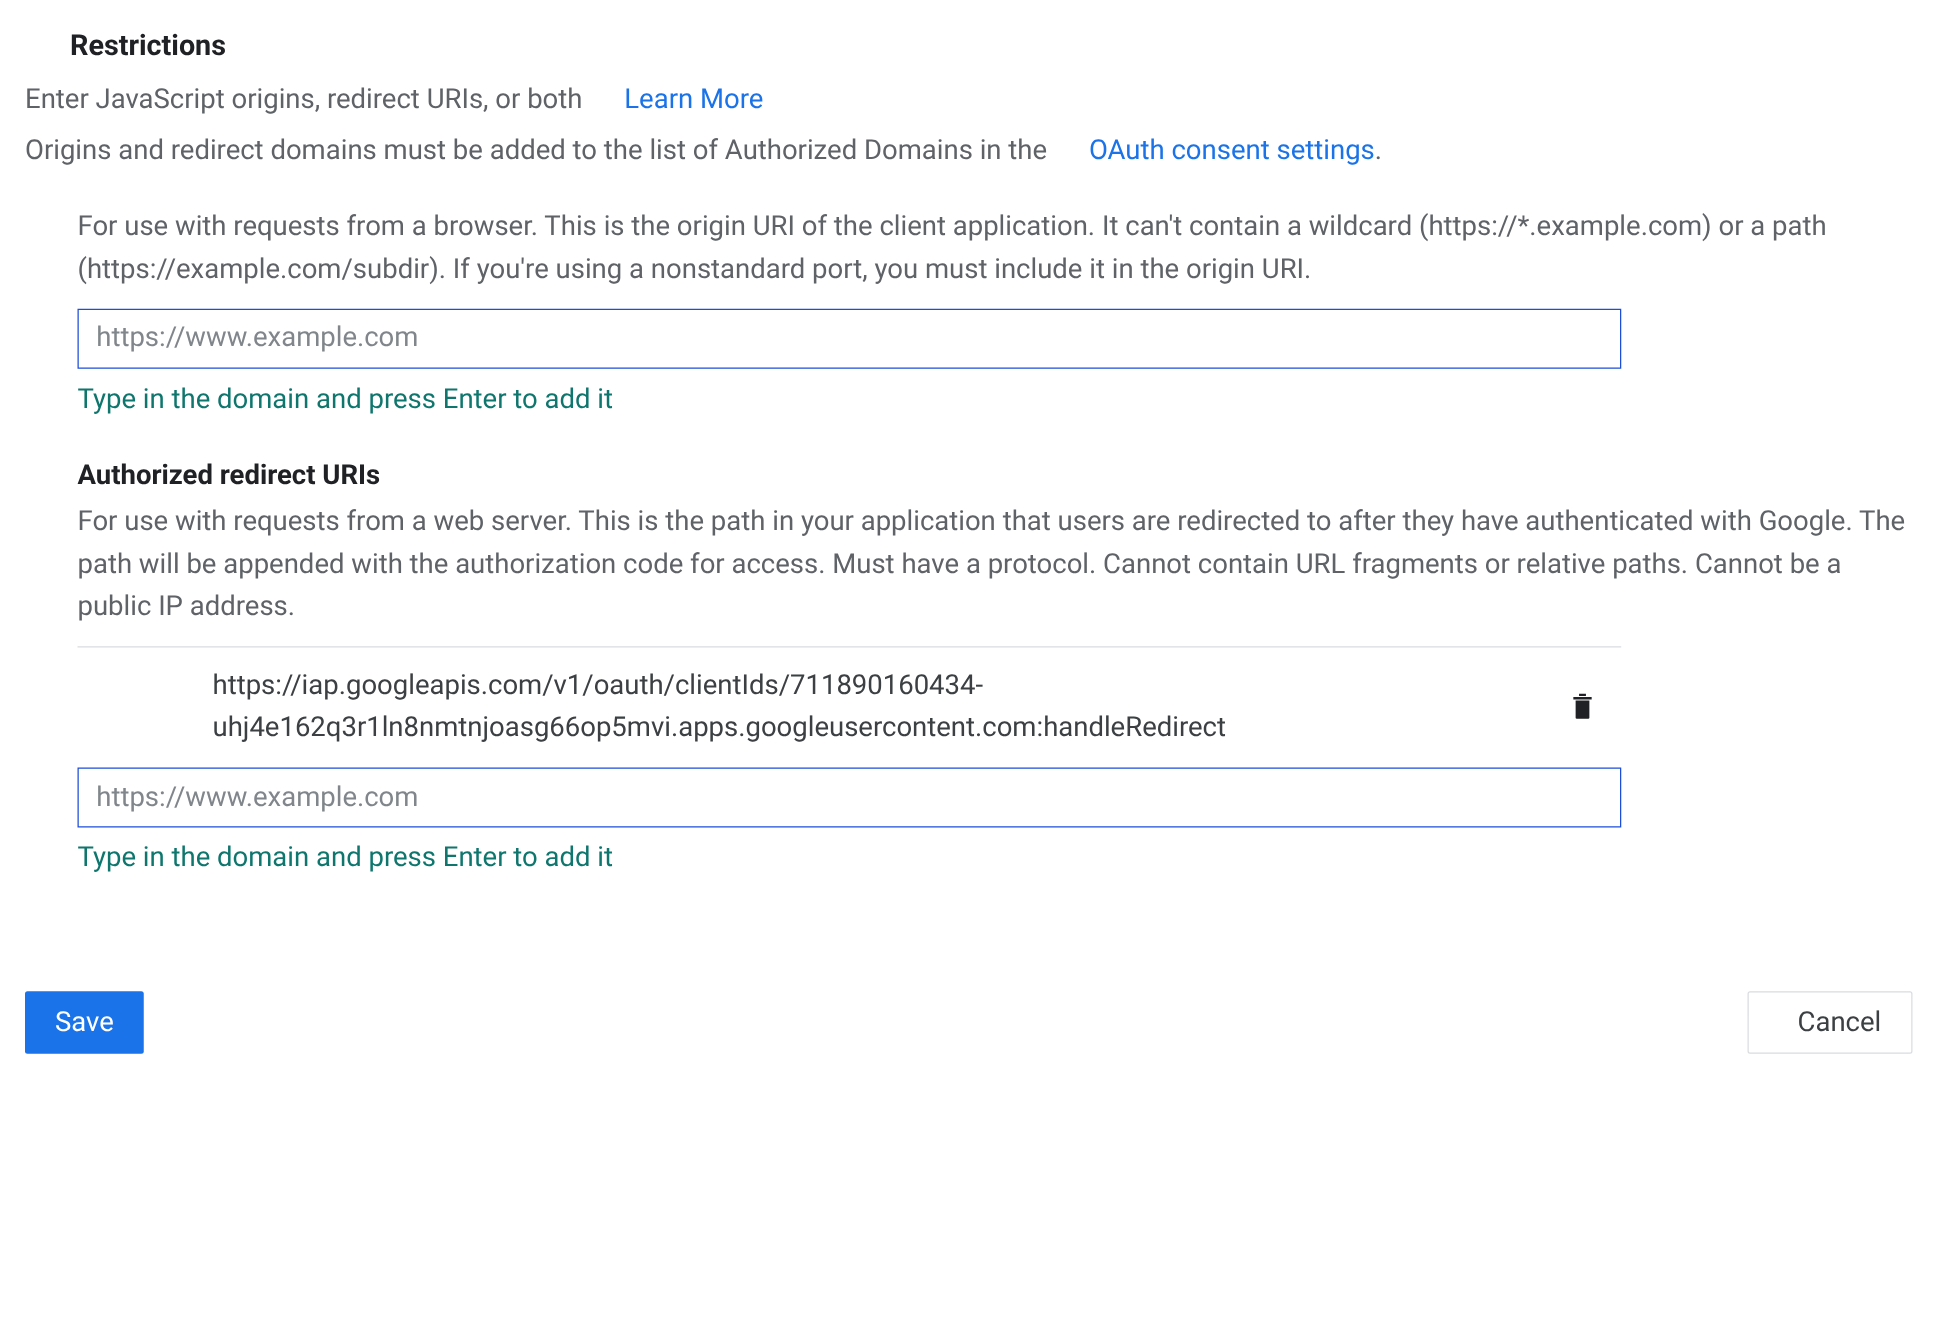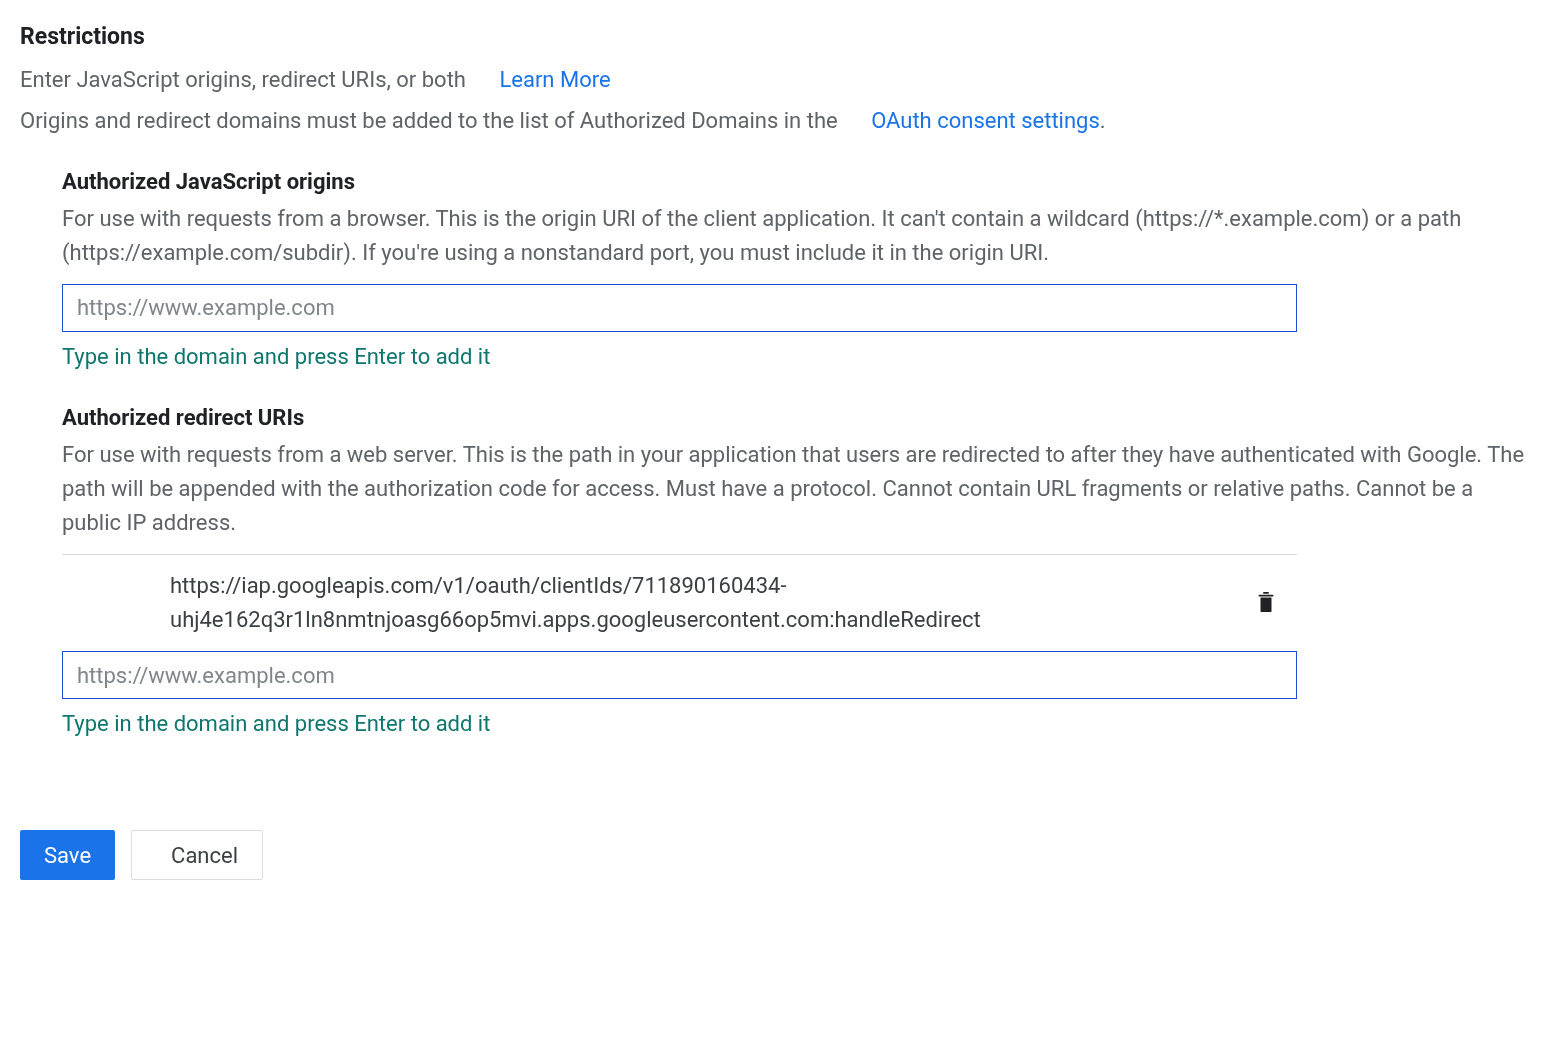--- a/index.html
+++ b/index.html
@@ -12,20 +12,21 @@
       font-size: 22px;
       line-height: 1.5;
       color: #3c4043;
       padding: 20px;
     }
     .section-title {
       font-size: 23px;
       font-weight: 700;
       color: #202124;
       margin-bottom: 8px;
+      margin-left: 36px;
     }
     .section-desc {
       font-size: 22px;
       color: #5f6368;
       margin-bottom: 8px;
     }
     .link {
       color: #1a73e8;
       text-decoration: none;
       cursor: pointer;
@@ -95,20 +96,21 @@
       padding: 4px 20px 4px 8px;
       display: flex;
       align-items: center;
       justify-content: center;
       color: #202124;
     }
     .button-row {
       display: flex;
       gap: 16px;
       margin-top: 90px;
+      justify-content: space-between;
     }
     .btn {
       font-size: 22px;
       font-family: inherit;
       height: 50px;
       padding: 0 24px;
       border-radius: 2px;
       cursor: pointer;
       border: none;
     }
@@ -131,21 +133,20 @@
 
 <h2 class="section-title">Restrictions</h2>
 <p class="section-desc">
   <span>Enter JavaScript origins, redirect URIs, or both </span><a class="link">Learn More</a>
 </p>
 <p class="section-desc">
   <span>Origins and redirect domains must be added to the list of Authorized Domains in the </span><a class="link">OAuth consent settings</a><span class="period">.</span>
 </p>
 
 <div class="subsection">
-  <h3 class="subsection-title">Authorized JavaScript origins</h3>
   <p class="subsection-desc">For use with requests from a browser. This is the origin URI of the client application. It can't contain a wildcard (https://*.example.com) or a path (https://example.com/subdir). If you're using a nonstandard port, you must include it in the origin URI.</p>
   <div class="input-wrap">
     <input type="text" class="input-field" placeholder="https://www.example.com" style="">
   </div>
   <p class="helper-text">Type in the domain and press Enter to add it</p>
 </div>
 
 <div class="subsection">
   <h3 class="subsection-title">Authorized redirect URIs</h3>
   <p class="subsection-desc">For use with requests from a web server. This is the path in your application that users are redirected to after they have authenticated with Google. The path will be appended with the authorization code for access. Must have a protocol. Cannot contain URL fragments or relative paths. Cannot be a public IP address.</p>

